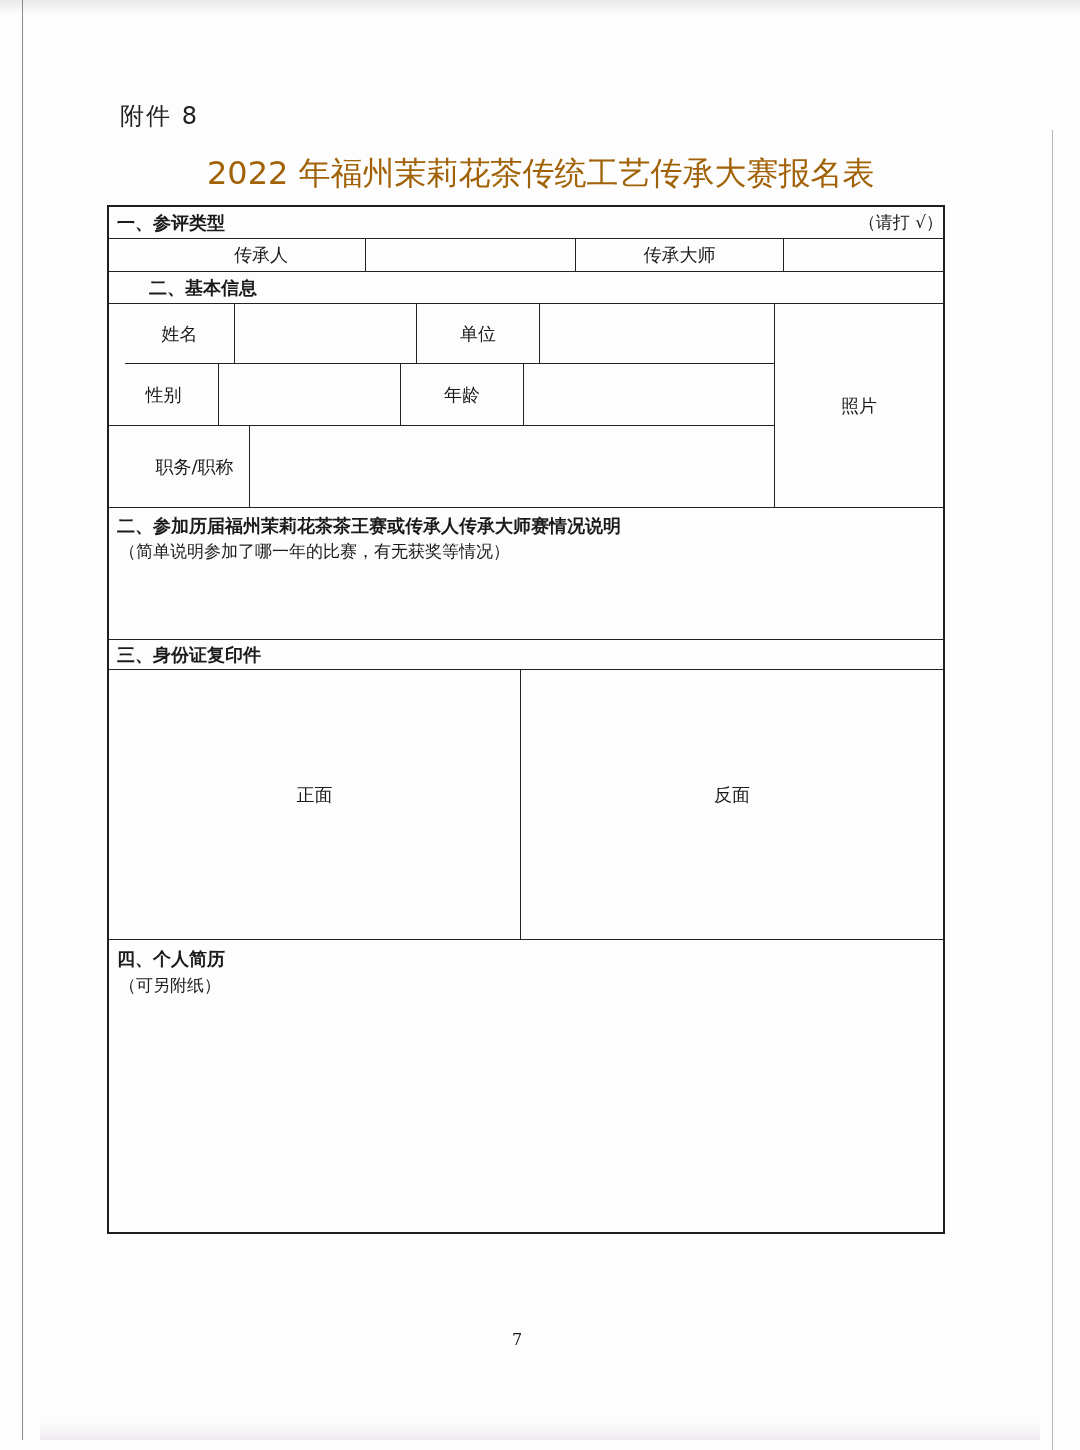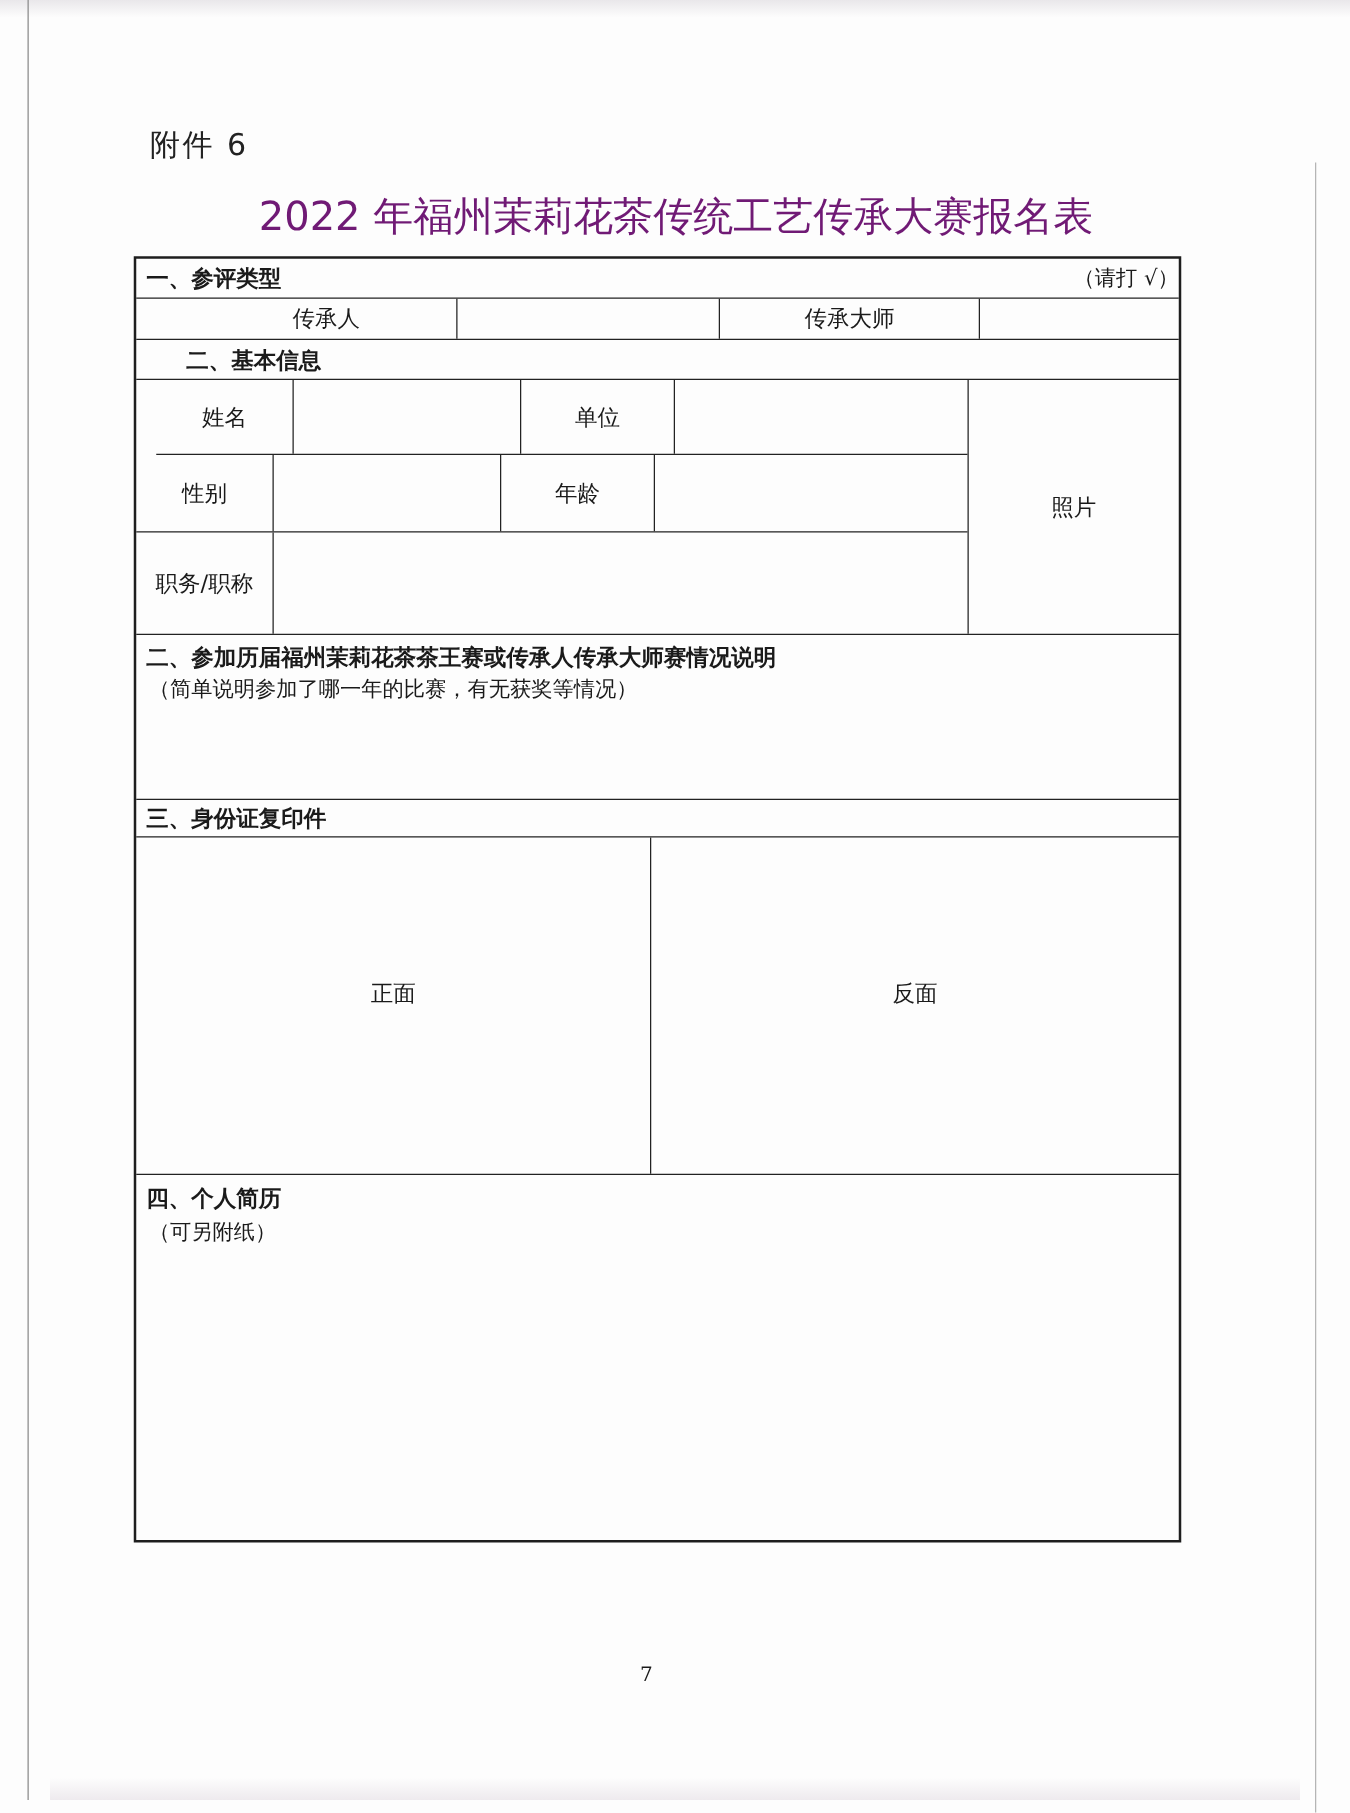--- a/index.html
+++ b/index.html
@@ -18,21 +18,21 @@
       background: linear-gradient(#fdfdfd, #eeeaee);
     }
     .edge-left { position: absolute; left: 22px; top: 0; width: 1px; height: 1440px; background: #8a8a8a; }
     .edge-right { position: absolute; left: 1052px; top: 130px; width: 1px; height: 1320px; background: #b5b5b5; }
 
     .attachment {
       position: absolute; left: 120px; top: 100px; font-size: 24px; letter-spacing: 2px;
       font-family: "DejaVu Sans", sans-serif; color: #222;
     }
     .title {
-      position: absolute; left: 207px; top: 152px; font-size: 32px; color: #701a75;
+      position: absolute; left: 207px; top: 152px; font-size: 32px; color: #a16207;
       font-family: "DejaVu Sans", sans-serif; white-space: nowrap;
     }
     .form {
       position: absolute; left: 107px; top: 205px; width: 838px;
       border: 2px solid #1e1e1e; box-sizing: border-box;
     }
     .row { display: flex; border-bottom: 1.5px solid #222; box-sizing: border-box; }
     .row:last-child { border-bottom: none; }
     .cell { border-right: 1.5px solid #222; box-sizing: border-box; display: flex; align-items: center; justify-content: center; font-size: 18px; }
     .cell:last-child { border-right: none; }
@@ -45,21 +45,21 @@
     }
   </style>
 </head>
 <body>
 
 <div class="scan-top"></div>
 <div class="scan-bottom"></div>
 <div class="edge-left"></div>
 <div class="edge-right"></div>
 
-<div class="attachment">附件 6</div>
+<div class="attachment">附件 8</div>
 <div class="title">2022 年福州茉莉花茶传统工艺传承大赛报名表</div>
 
 <div class="form">
 
   <div class="row" style="height:32px;">
     <div class="section-head" style="width:100%;justify-content:space-between;">
       <span>一、参评类型</span>
       <span class="note">（请打 √）</span>
     </div>
   </div>
@@ -82,21 +82,21 @@
         <div class="cell" style="width:182px;"></div>
         <div class="cell" style="width:123px;">单位</div>
         <div class="cell" style="flex:1;"></div>
       </div>
       <div class="row" style="height:62px;">
         <div class="cell" style="width:110px;">性别</div>
         <div class="cell" style="width:182px;"></div>
         <div class="cell" style="width:123px;">年龄</div>
         <div class="cell" style="flex:1;"></div>
       </div>
-      <div class="row" style="flex:1; border-bottom:none;">
+      <div class="row" style="flex:1; border-bottom:none;padding-left:31px;">
         <div class="cell" style="width:110px;">职务/职称</div>
         <div class="cell" style="flex:1;"></div>
       </div>
     </div>
     <div class="cell" style="flex:1; border-right:none;">
       <span>照片</span>
     </div>
   </div>
 
   <div class="row" style="height:132px; flex-direction:column;">

